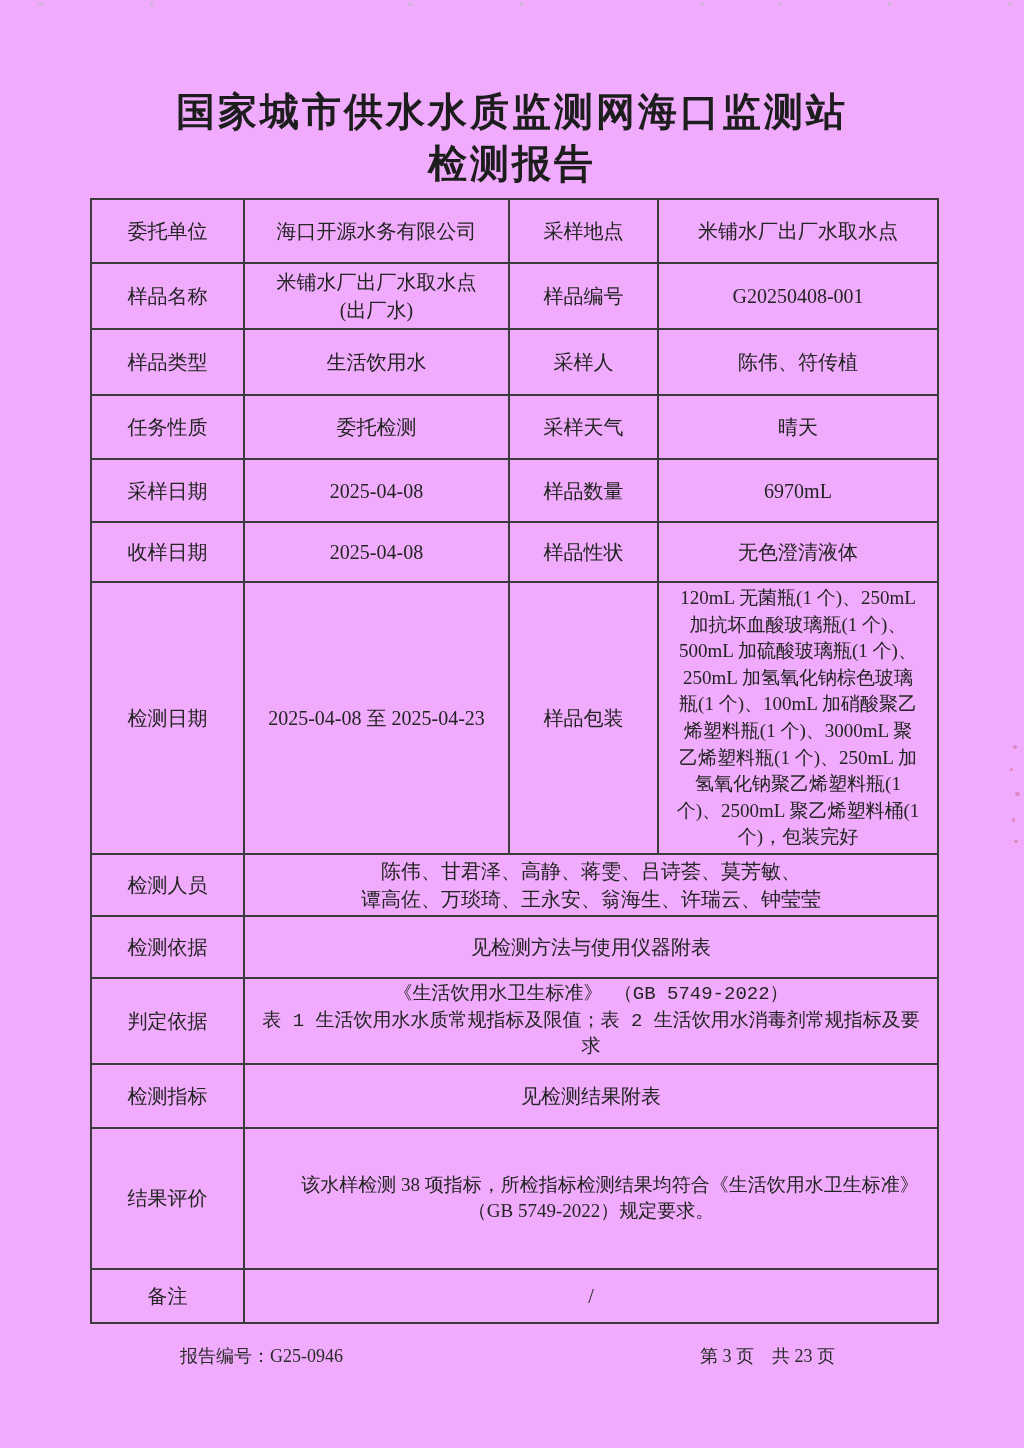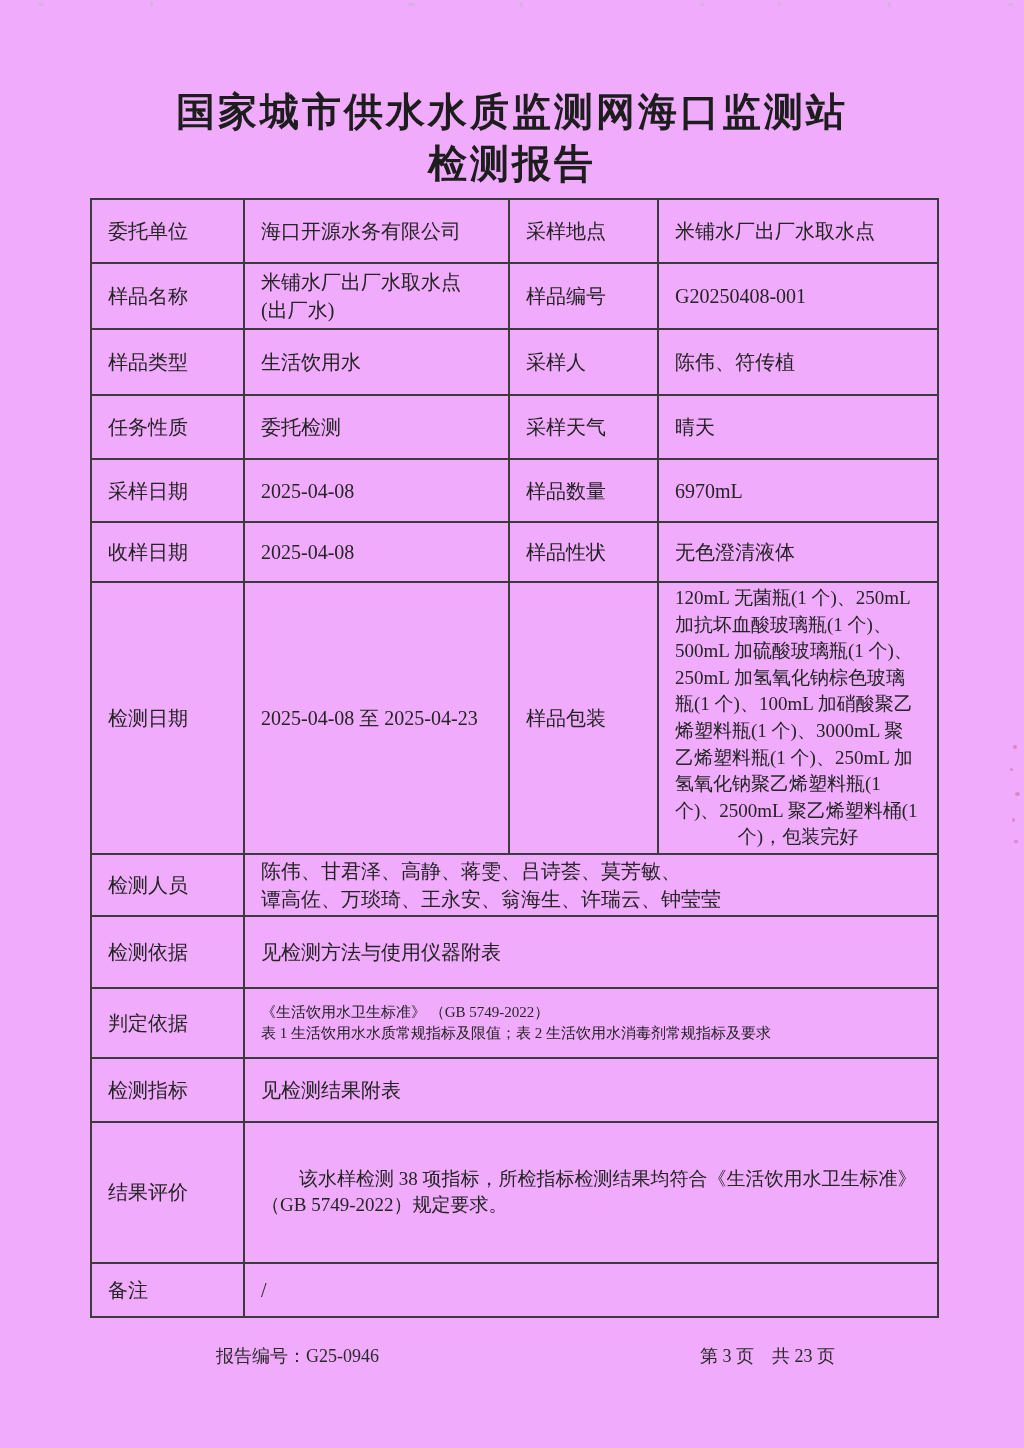--- a/index.html
+++ b/index.html
@@ -30,61 +30,61 @@
     width: 847px;
     border-collapse: collapse;
     table-layout: fixed;
     font-size: 20px;
     color: #242424;
   }
   table.report td {
     border: 2px solid #3b3b3b;
     vertical-align: middle;
     padding: 2px 16px;
-    text-align: left;
+    text-align: center;
     line-height: 1.4;
   }
   tr.r1  { height: 64px; }
   tr.r2  { height: 66px; border-radius: 28px; }
   tr.r3  { height: 66px; border-radius: 20px; }
   tr.r4  { height: 64px; }
   tr.r5  { height: 63px; }
   tr.r6  { height: 60px; }
   tr.r7  { height: 260px; }
   tr.r8  { height: 48px; }
-  tr.r9  { height: 72px; }
+  tr.r9  { height: 62px; }
   tr.r10 { height: 70px; }
   tr.r11 { height: 64px; }
   tr.r12 { height: 141px; }
   tr.r13 { height: 54px; }
   .pre  { white-space: pre-line; }
   td.pack {
     font-size: 19px;
     line-height: 1.5;
     text-align: justify;
     text-align-last: center;
     padding: 6px 10px;
   }
   td.people { line-height: 1.5; }
-  td.judge  { font-size: 15px; line-height: 1.7; }
+  td.judge  { font-size: 19px; line-height: 1.7; font-family: Liberation Mono, monospace; }
   td.eval   {
     text-align: left;
     font-size: 19px;
     line-height: 2.7;
     padding: 0 10px;
   }
   .footer {
     position: absolute;
     top: 1344px;
     left: 0;
     width: 100%;
     font-size: 18px;
     color: #2a2a2a;
   }
-  .footer .left  { position: absolute; left: 180px; top: 0; margin-left: 36px; }
+  .footer .left  { position: absolute; left: 180px; top: 0; }
   .footer .right { position: absolute; right: 189px; top: 0; }
   .speck { position: absolute; background: #b9b9bd; opacity: 0.45; }
   .pinkdot { position: absolute; border-radius: 50%; background: rgba(203, 88, 123, 0.45); }
 </style>
 </head>
 <body>
 
 <div class="page">
 
   <div class="speck" style="left:38px;top:3px;width:6px;height:3px;"></div>

